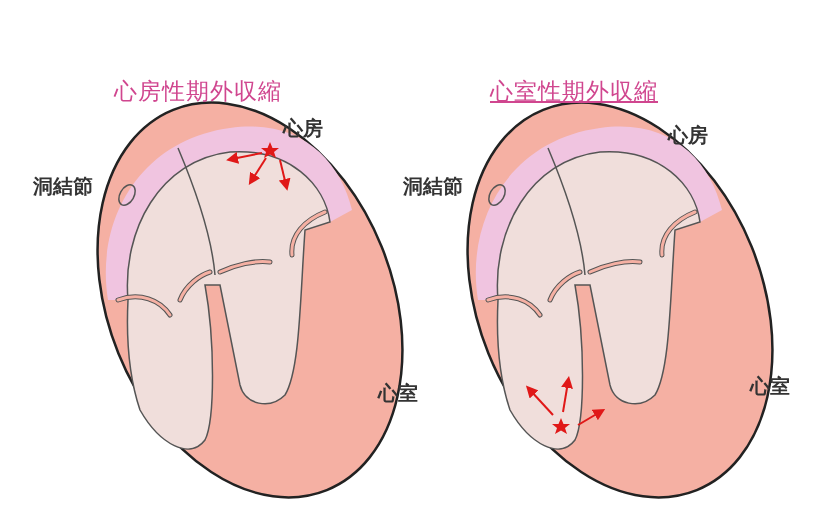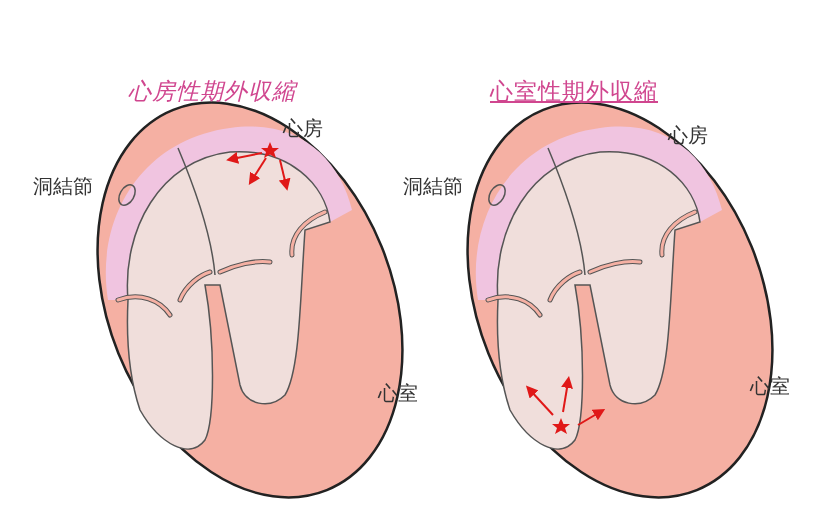--- a/index.html
+++ b/index.html
@@ -1,19 +1,19 @@
 <!DOCTYPE html>
 <html><head>
 <meta charset="utf-8">
 <style>
   html, body { margin:0; padding:0; background:#ffffff; }
   body { width:839px; height:521px; position:relative; overflow:hidden;
          font-family:"DejaVu Sans", sans-serif; }
   .title { position:absolute; font-size:23px; color:#d0468f; letter-spacing:1px; }
-  .lbl { position:absolute; font-size:20px; color:#333333; }
+  .lbl { position:absolute; font-size:20px; color:#333333;font-weight:bold; }
   svg { position:absolute; left:0; top:0; }
 </style>
 </head>
 <body>
 
 <svg width="839" height="521" viewBox="0 0 839 521">
   <defs>
     <marker id="ah" markerWidth="6" markerHeight="6" refX="3" refY="3" orient="auto">
       <path d="M0,0 L6,3 L0,6 Z" fill="#e01818"></path>
     </marker>
@@ -72,21 +72,21 @@
     <ellipse cx="497" cy="195" rx="7" ry="11" transform="rotate(30 497 195)" fill="none" stroke="#555" stroke-width="1.5"></ellipse>
     <g>
       <polygon points="561,418 563.5,424 570,424 565,428 567,434 561,430.5 555,434 557,428 552,424 558.5,424" fill="#e01818"></polygon>
       <line x1="553" y1="415" x2="530" y2="390" stroke="#e01818" stroke-width="2" marker-end="url(#ah)"></line>
       <line x1="563" y1="412" x2="568" y2="382" stroke="#e01818" stroke-width="2" marker-end="url(#ah)"></line>
       <line x1="578" y1="425" x2="600" y2="412" stroke="#e01818" stroke-width="2" marker-end="url(#ah)"></line>
     </g>
   </g>
 </svg>
 
-<div class="title" style="left:128px; top:76px;font-style:italic;">心房性期外収縮</div>
+<div class="title" style="left:114px; top:76px;">心房性期外収縮</div>
 <div class="lbl" style="left:283px; top:115px;">心房</div>
 <div class="lbl" style="left:33px; top:173px;">洞結節</div>
 <div class="lbl" style="left:378px; top:380px;">心室</div>
 
 <div class="title" style="left:490px; top:76px;text-decoration:underline;">心室性期外収縮</div>
 <div class="lbl" style="left:668px; top:122px;">心房</div>
 <div class="lbl" style="left:403px; top:173px;">洞結節</div>
 <div class="lbl" style="left:750px; top:373px;">心室</div>
 
 </body></html>

